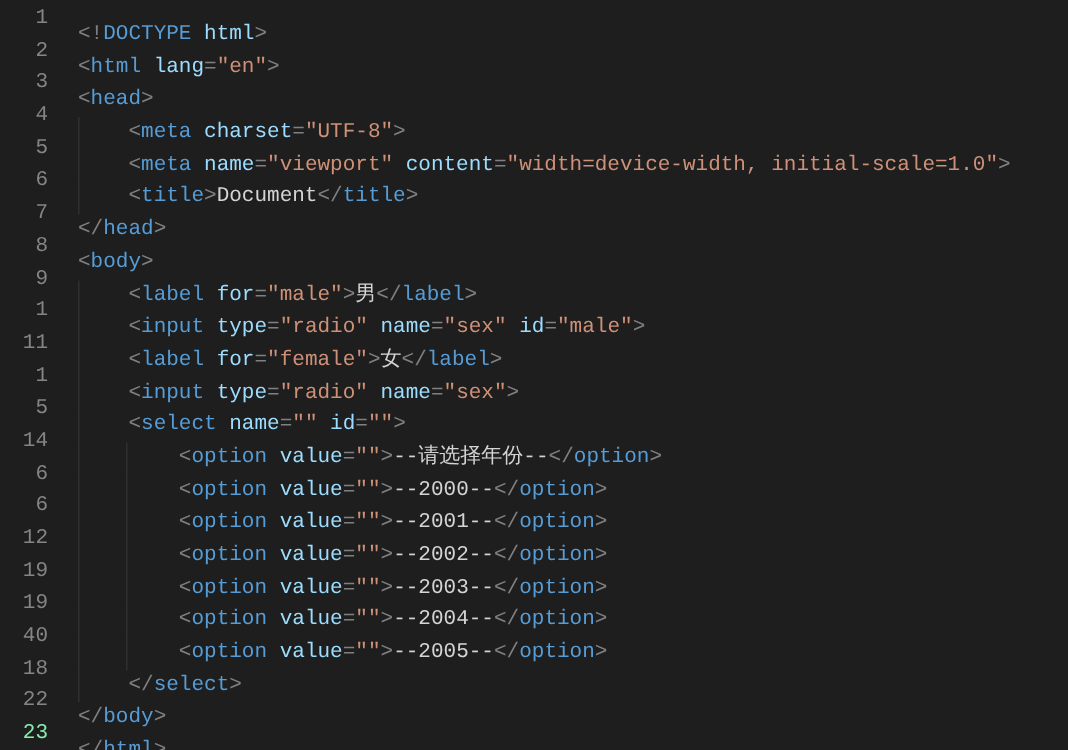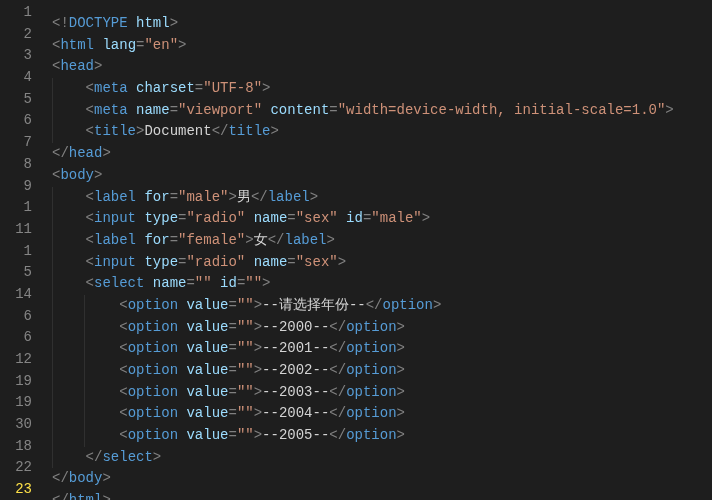--- a/index.html
+++ b/index.html
@@ -17,21 +17,21 @@
   .gutter {
     width: 44px;
     background: #1e1e1e;
     color: #858585;
     text-align: right;
     padding-right: 12px;
     padding-top: 2px;
     user-select: none;
   }
   .gutter .ln { height: 21.7px; }
-  .gutter .active { color: #fde047; }
+  .gutter .active { color: #86efac; }
   .code {
     flex: 1;
     padding-left: 8px;
     padding-top: 13px;
     white-space: pre;
     position: relative;
   }
   .line { height: 21.7px; position: relative; }
   .line.active::before {
     content: "";
@@ -73,18 +73,18 @@
     <div class="ln">1</div>
     <div class="ln">11</div>
     <div class="ln">1</div>
     <div class="ln">5</div>
     <div class="ln">14</div>
     <div class="ln">6</div>
     <div class="ln">6</div>
     <div class="ln">12</div>
     <div class="ln">19</div>
     <div class="ln">19</div>
-    <div class="ln">30</div>
+    <div class="ln">40</div>
     <div class="ln">18</div>
     <div class="ln">22</div>
     <div class="ln active">23</div>
   </div>
 <div class="code"><div class="line"><span></span><span class="p">&lt;!</span><span class="dt">DOCTYPE</span><span class="tx"> </span><span class="at">html</span><span class="p">&gt;</span></div><div class="line"><span></span><span class="p">&lt;</span><span class="tg">html</span><span class="tx"> </span><span class="at">lang</span><span class="p">=</span><span class="st">"en"</span><span class="p">&gt;</span></div><div class="line"><span></span><span class="p">&lt;</span><span class="tg">head</span><span class="p">&gt;</span></div><div class="line"><span class="indent-guide" style="left: 0px;"></span><span>    </span><span class="p">&lt;</span><span class="tg">meta</span><span class="tx"> </span><span class="at">charset</span><span class="p">=</span><span class="st">"UTF-8"</span><span class="p">&gt;</span></div><div class="line"><span class="indent-guide" style="left: 0px;"></span><span>    </span><span class="p">&lt;</span><span class="tg">meta</span><span class="tx"> </span><span class="at">name</span><span class="p">=</span><span class="st">"viewport"</span><span class="tx"> </span><span class="at">content</span><span class="p">=</span><span class="st">"width=device-width, initial-scale=1.0"</span><span class="p">&gt;</span></div><div class="line"><span class="indent-guide" style="left: 0px;"></span><span>    </span><span class="p">&lt;</span><span class="tg">title</span><span class="p">&gt;</span><span class="tx">Document</span><span class="p">&lt;/</span><span class="tg">title</span><span class="p">&gt;</span></div><div class="line"><span></span><span class="p">&lt;/</span><span class="tg">head</span><span class="p">&gt;</span></div><div class="line"><span></span><span class="p">&lt;</span><span class="tg">body</span><span class="p">&gt;</span></div><div class="line"><span class="indent-guide" style="left: 0px;"></span><span>    </span><span class="p">&lt;</span><span class="tg">label</span><span class="tx"> </span><span class="at">for</span><span class="p">=</span><span class="st">"male"</span><span class="p">&gt;</span><span class="tx">男</span><span class="p">&lt;/</span><span class="tg">label</span><span class="p">&gt;</span></div><div class="line"><span class="indent-guide" style="left: 0px;"></span><span>    </span><span class="p">&lt;</span><span class="tg">input</span><span class="tx"> </span><span class="at">type</span><span class="p">=</span><span class="st">"radio"</span><span class="tx"> </span><span class="at">name</span><span class="p">=</span><span class="st">"sex"</span><span class="tx"> </span><span class="at">id</span><span class="p">=</span><span class="st">"male"</span><span class="p">&gt;</span></div><div class="line"><span class="indent-guide" style="left: 0px;"></span><span>    </span><span class="p">&lt;</span><span class="tg">label</span><span class="tx"> </span><span class="at">for</span><span class="p">=</span><span class="st">"female"</span><span class="p">&gt;</span><span class="tx">女</span><span class="p">&lt;/</span><span class="tg">label</span><span class="p">&gt;</span></div><div class="line"><span class="indent-guide" style="left: 0px;"></span><span>    </span><span class="p">&lt;</span><span class="tg">input</span><span class="tx"> </span><span class="at">type</span><span class="p">=</span><span class="st">"radio"</span><span class="tx"> </span><span class="at">name</span><span class="p">=</span><span class="st">"sex"</span><span class="p">&gt;</span></div><div class="line"><span class="indent-guide" style="left: 0px;"></span><span>    </span><span class="p">&lt;</span><span class="tg">select</span><span class="tx"> </span><span class="at">name</span><span class="p">=</span><span class="st">""</span><span class="tx"> </span><span class="at">id</span><span class="p">=</span><span class="st">""</span><span class="p">&gt;</span></div><div class="line"><span class="indent-guide" style="left: 0px;"></span><span class="indent-guide" style="left: 32px;"></span><span>        </span><span class="p">&lt;</span><span class="tg">option</span><span class="tx"> </span><span class="at">value</span><span class="p">=</span><span class="st">""</span><span class="p">&gt;</span><span class="tx">--请选择年份--</span><span class="p">&lt;/</span><span class="tg">option</span><span class="p">&gt;</span></div><div class="line"><span class="indent-guide" style="left: 0px;"></span><span class="indent-guide" style="left: 32px;"></span><span>        </span><span class="p">&lt;</span><span class="tg">option</span><span class="tx"> </span><span class="at">value</span><span class="p">=</span><span class="st">""</span><span class="p">&gt;</span><span class="tx">--2000--</span><span class="p">&lt;/</span><span class="tg">option</span><span class="p">&gt;</span></div><div class="line"><span class="indent-guide" style="left: 0px;"></span><span class="indent-guide" style="left: 32px;"></span><span>        </span><span class="p">&lt;</span><span class="tg">option</span><span class="tx"> </span><span class="at">value</span><span class="p">=</span><span class="st">""</span><span class="p">&gt;</span><span class="tx">--2001--</span><span class="p">&lt;/</span><span class="tg">option</span><span class="p">&gt;</span></div><div class="line"><span class="indent-guide" style="left: 0px;"></span><span class="indent-guide" style="left: 32px;"></span><span>        </span><span class="p">&lt;</span><span class="tg">option</span><span class="tx"> </span><span class="at">value</span><span class="p">=</span><span class="st">""</span><span class="p">&gt;</span><span class="tx">--2002--</span><span class="p">&lt;/</span><span class="tg">option</span><span class="p">&gt;</span></div><div class="line"><span class="indent-guide" style="left: 0px;"></span><span class="indent-guide" style="left: 32px;"></span><span>        </span><span class="p">&lt;</span><span class="tg">option</span><span class="tx"> </span><span class="at">value</span><span class="p">=</span><span class="st">""</span><span class="p">&gt;</span><span class="tx">--2003--</span><span class="p">&lt;/</span><span class="tg">option</span><span class="p">&gt;</span></div><div class="line"><span class="indent-guide" style="left: 0px;"></span><span class="indent-guide" style="left: 32px;"></span><span>        </span><span class="p">&lt;</span><span class="tg">option</span><span class="tx"> </span><span class="at">value</span><span class="p">=</span><span class="st">""</span><span class="p">&gt;</span><span class="tx">--2004--</span><span class="p">&lt;/</span><span class="tg">option</span><span class="p">&gt;</span></div><div class="line"><span class="indent-guide" style="left: 0px;"></span><span class="indent-guide" style="left: 32px;"></span><span>        </span><span class="p">&lt;</span><span class="tg">option</span><span class="tx"> </span><span class="at">value</span><span class="p">=</span><span class="st">""</span><span class="p">&gt;</span><span class="tx">--2005--</span><span class="p">&lt;/</span><span class="tg">option</span><span class="p">&gt;</span></div><div class="line"><span class="indent-guide" style="left: 0px;"></span><span>    </span><span class="p">&lt;/</span><span class="tg">select</span><span class="p">&gt;</span></div><div class="line"><span></span><span class="p">&lt;/</span><span class="tg">body</span><span class="p">&gt;</span></div><div class="line active"><span></span><span class="p">&lt;/</span><span class="tg">html</span><span class="p">&gt;</span></div></div>
 
 </body></html>

